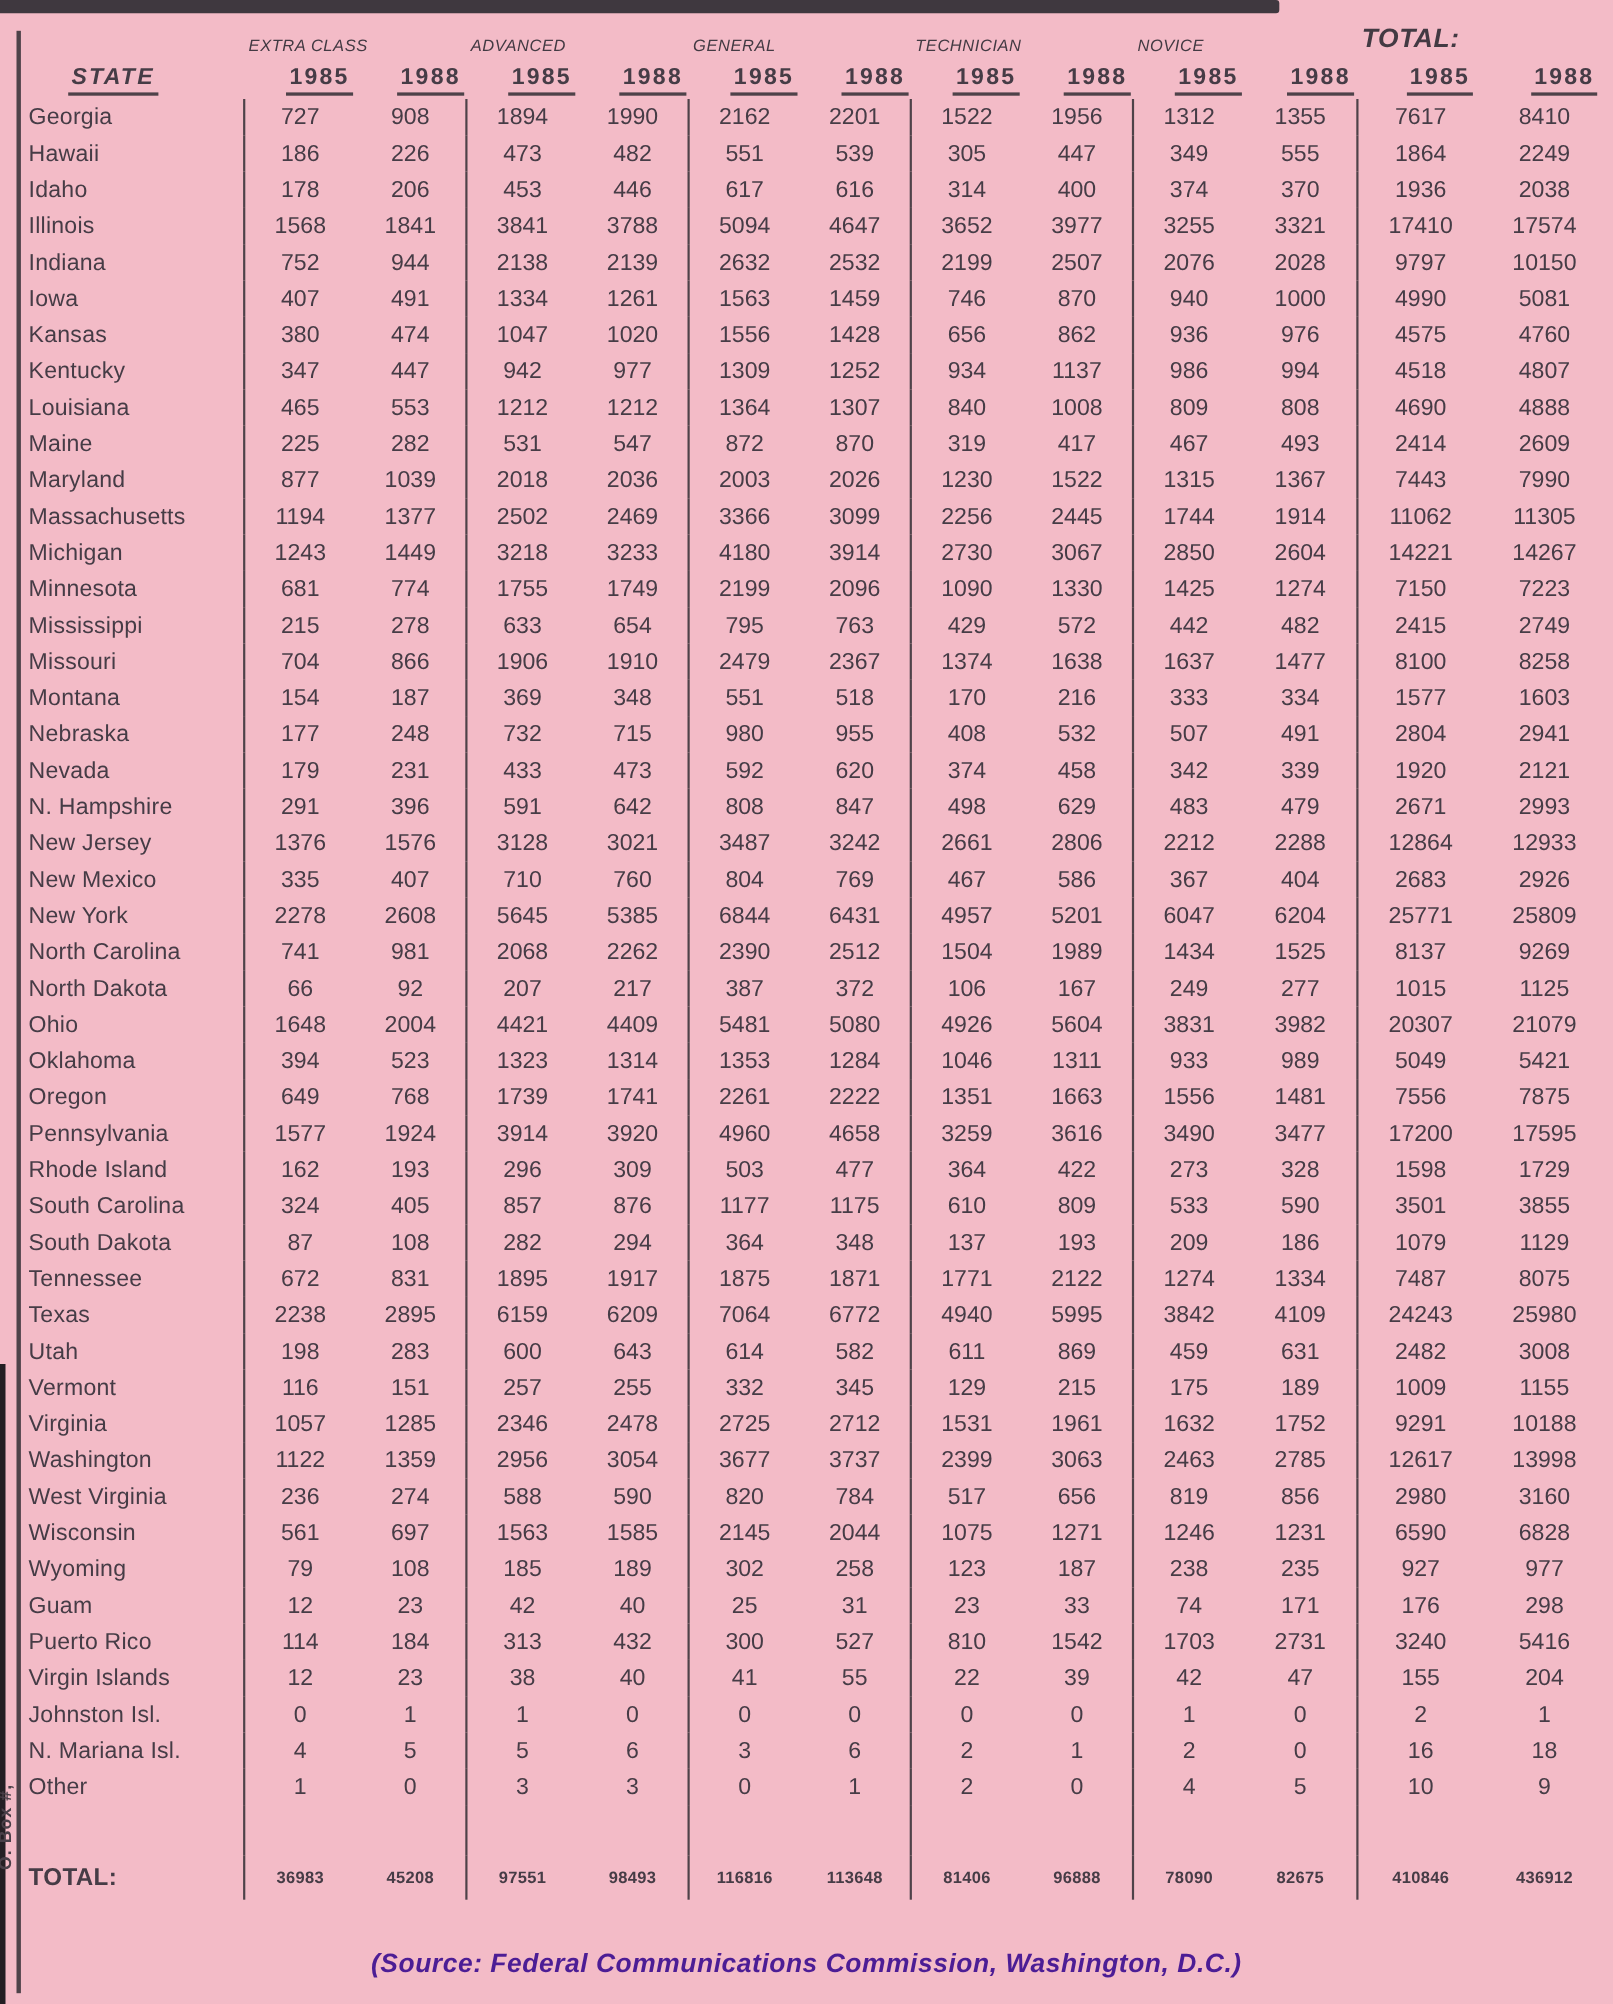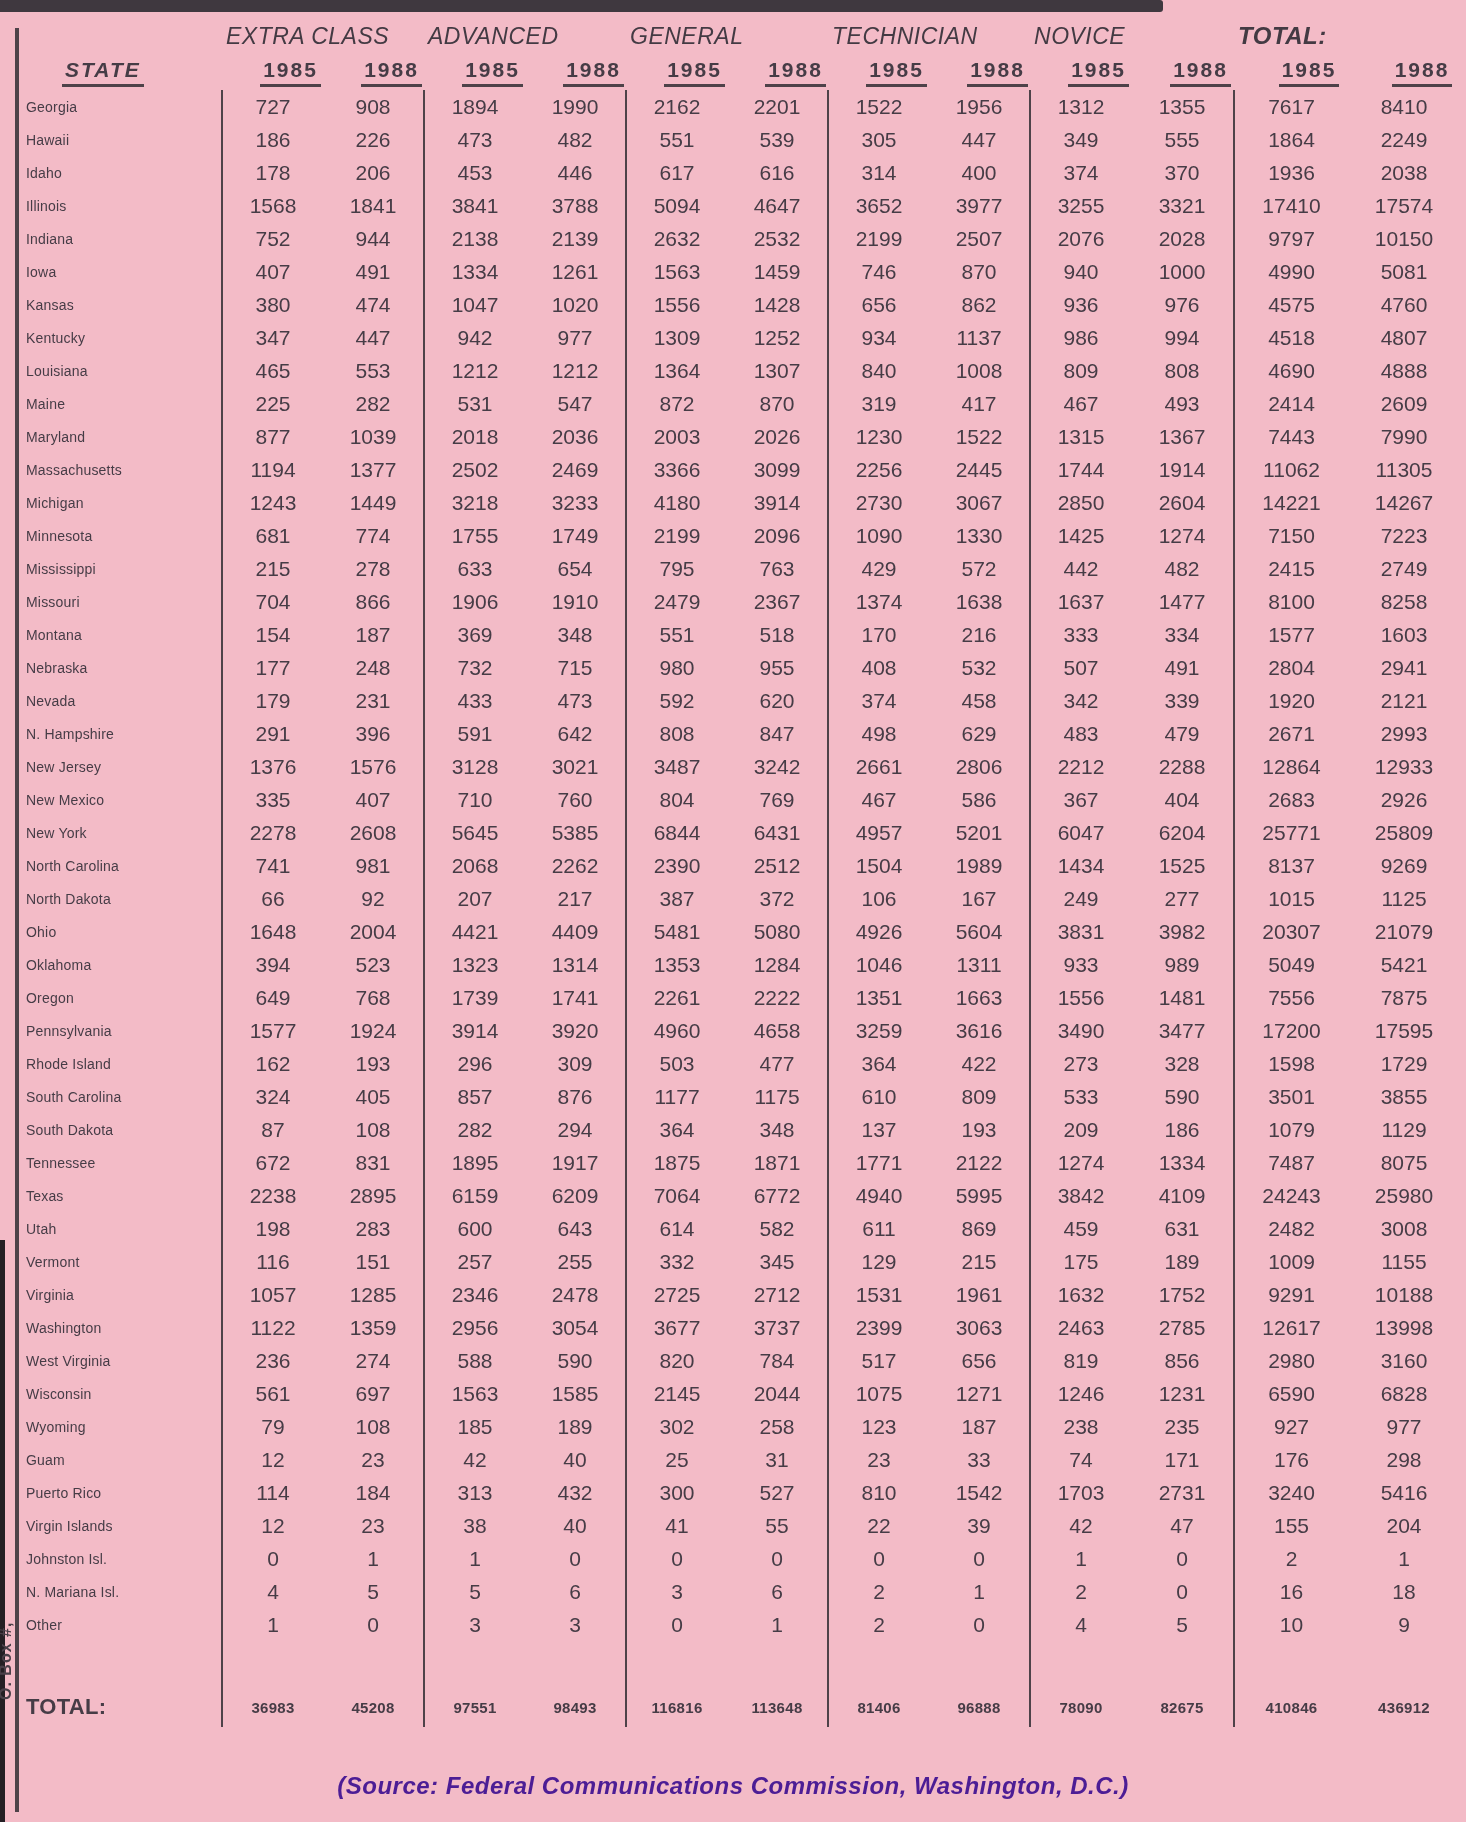--- a/index.html
+++ b/index.html
@@ -41,42 +41,42 @@
     width:1438px;border-collapse:collapse;table-layout:fixed;
   }
   col.c-state{width:200px;}
   col.c-num{width:101px;}
   col.c-n88{width:103px;}
   col.c-t85{width:114px;}
   col.c-t88{width:112px;}
   thead th{font-weight:normal;text-align:left;vertical-align:bottom;}
   tr.grp-row th{height:38px;padding-left:4px;}
   .grp{
-    font-style:italic;font-size:23px;letter-spacing:0.5px;color:#433a43;
+    font-style:italic;font-size:15px;letter-spacing:0.5px;color:#433a43;
     white-space:nowrap;
   }
   .grp-total{font-weight:bold;font-size:24px;}
   tr.yr-row th{height:40px;padding-bottom:3px;}
   tr.yr-row th.state-h{padding-left:4px;}
   .yr-row span{
     display:inline-block;
     font-weight:bold;font-size:21px;letter-spacing:2px;
     border-bottom:3px solid var(--line);
     padding:0 3px 2px 3px;
     margin-left:36px;
   }
   tr.yr-row th{text-align:center;}
   tr.yr-row th.state-h{text-align:left;}
   .state-h span{font-style:italic;}
   tbody td{
     height:33px;font-size:21px;text-align:center;vertical-align:middle;
     white-space:nowrap;overflow:hidden;
   }
   tbody td.state{
-    text-align:left;padding-left:4px;font-size:14px;letter-spacing:0.2px;
+    text-align:left;padding-left:4px;font-size:21px;letter-spacing:0.2px;
   }
   td.gs{border-left:2px solid var(--line);}
   tr.spacer td{height:46px;}
   tr.total-row td{
     font-weight:bold;font-size:15px;height:40px;letter-spacing:0.3px;
   }
   tr.total-row td.state{font-size:22px;}
   .source-note{
     position:absolute;left:0;right:0;top:1772px;
     text-align:center;

